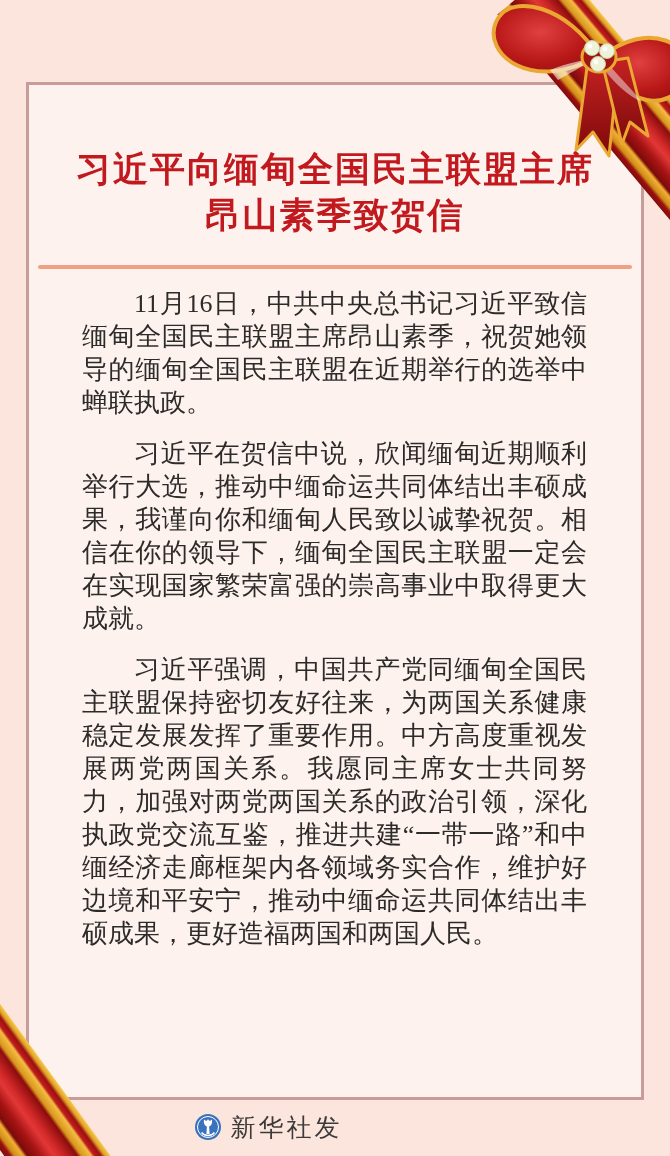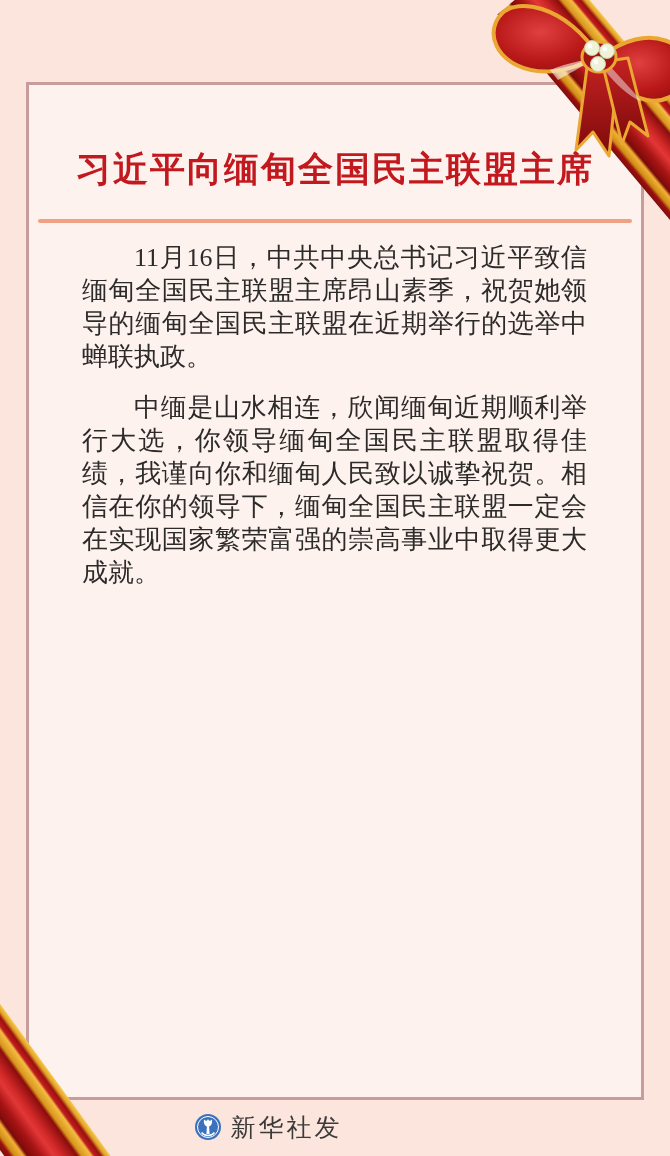--- a/index.html
+++ b/index.html
@@ -54,25 +54,27 @@
   .ribbon-bottom-left{position:absolute;left:0;bottom:0;width:200px;height:166px;pointer-events:none;}
 </style>
 </head>
 <body>
 
 <div class="poster">
 
   <div class="card">
     <h1 class="title">
       <span class="title-line">习近平向缅甸全国民主联盟主席</span>
+      <span class="title-line">昂山素季致贺信</span>
     </h1>
     <div class="divider"></div>
     <div class="article">
       <p>11月16日，中共中央总书记习近平致信缅甸全国民主联盟主席昂山素季，祝贺她领导的缅甸全国民主联盟在近期举行的选举中蝉联执政。</p>
-      <p>中缅是山水相连，欣闻缅甸近期顺利举行大选，你领导缅甸全国民主联盟取得佳绩，我谨向你和缅甸人民致以诚挚祝贺。相信在你的领导下，缅甸全国民主联盟一定会在实现国家繁荣富强的崇高事业中取得更大成就。</p>
+      <p>习近平在贺信中说，欣闻缅甸近期顺利举行大选，推动中缅命运共同体结出丰硕成果，我谨向你和缅甸人民致以诚挚祝贺。相信在你的领导下，缅甸全国民主联盟一定会在实现国家繁荣富强的崇高事业中取得更大成就。</p>
+      <p>习近平强调，中国共产党同缅甸全国民主联盟保持密切友好往来，为两国关系健康稳定发展发挥了重要作用。中方高度重视发展两党两国关系。我愿同主席女士共同努力，加强对两党两国关系的政治引领，深化执政党交流互鉴，推进共建“一带一路”和中缅经济走廊框架内各领域务实合作，维护好边境和平安宁，推动中缅命运共同体结出丰硕成果，更好造福两国和两国人民。</p>
     </div>
   </div>
 
   <div class="footer">
     <span class="logo-icon">
       <svg viewBox="-14 -14 28 28" width="28" height="28">
         <circle cx="0" cy="0" r="13" fill="#3b72bd"></circle>
         <circle cx="0" cy="0" r="10.5" fill="none" stroke="#ffffff" stroke-width="1"></circle>
         <path d="M-1.6,7 L1.6,7 L1.1,-0.5 C3.6,-1.6 4.8,-4.6 3.8,-7.6 C2.2,-5.6 1,-5.8 0,-8 C-1,-5.8 -2.2,-5.6 -3.8,-7.6 C-4.8,-4.6 -3.6,-1.6 -1.1,-0.5 Z" fill="#ffffff"></path>
         <path d="M-6.5,5.5 A8.5,8.5 0 0 0 6.5,5.5" fill="none" stroke="#ffffff" stroke-width="1.4"></path>

